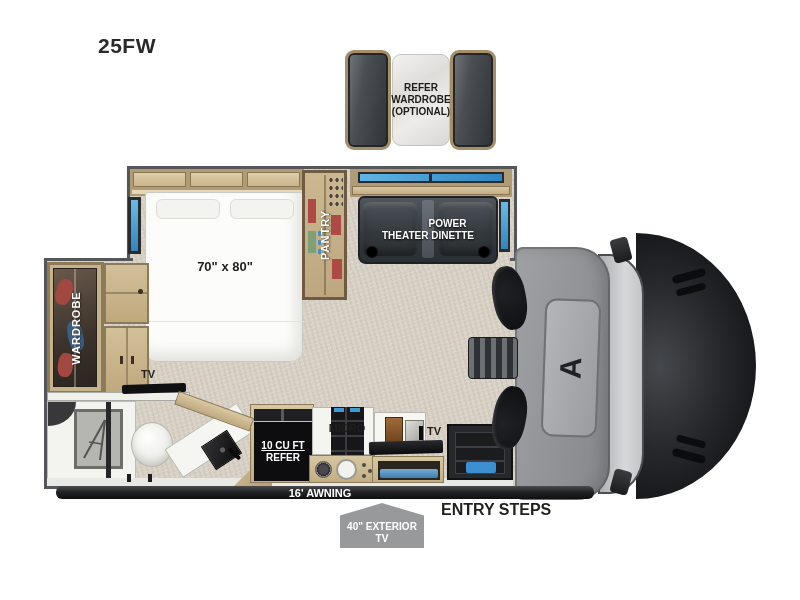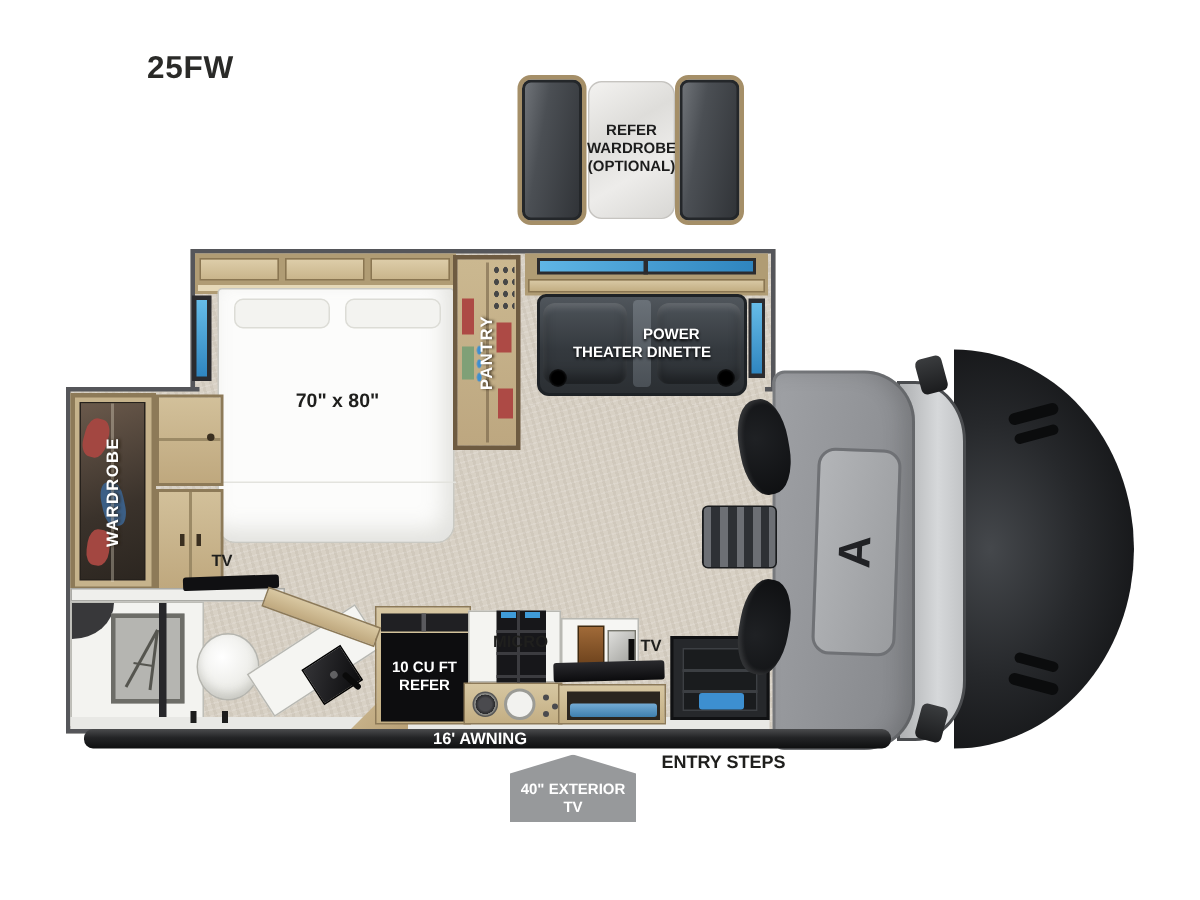--- a/index.html
+++ b/index.html
@@ -164,21 +164,21 @@
   <div class="abs" style="left:227px;top:452px;width:15px;height:4px;background:#0a0a0a;border-radius:2px;transform:rotate(42deg);z-index:6;"></div>
   <div class="abs" style="left:234px;top:448px;width:38px;height:38px;background:linear-gradient(135deg,#d2c09a,#b8a076);clip-path:polygon(100% 0,100% 100%,0 100%);z-index:4;"></div>
 
   <div class="abs" style="left:47px;top:478px;width:466px;height:8px;background:#e8e8e5;z-index:3;"></div>
 
   <div class="abs" style="left:250px;top:404px;width:64px;height:79px;background:linear-gradient(180deg,#d7c7a2,#c3ae83);border:1px solid var(--wood-dark);z-index:4;">
     <div class="abs" style="left:3px;top:4px;width:58px;height:12px;background:#202023;">
       <div class="abs" style="left:27px;top:0;width:3px;height:12px;background:#5a5a5e;"></div>
     </div>
     <div class="abs" style="left:3px;top:17px;width:58px;height:59px;background:var(--black);display:flex;flex-direction:column;align-items:center;justify-content:center;text-align:center;">
-      <div style="font:bold 10px/12px 'Liberation Sans',sans-serif;color:#fff;">10 CU FT</div>
+      <div style="font:bold 10px/12px 'Liberation Sans',sans-serif;color:#fff;text-decoration:underline;">10 CU FT</div>
       <div style="font:bold 10px/12px 'Liberation Sans',sans-serif;color:#fff;">REFER</div>
     </div>
   </div>
 
   <div class="lb" style="left:321px;top:391px;width:52px;text-align:center;font-size:11px;z-index:6;margin-top:31px;">MICRO</div>
   <div class="abs" style="left:312px;top:407px;width:62px;height:48px;background:#f4f4f1;border:1px solid #b8b8b2;z-index:4;"></div>
   <div class="abs" style="left:331px;top:407px;width:33px;height:48px;z-index:5;background:linear-gradient(90deg,transparent 14px,#3c3c40 14px 16px,transparent 16px),repeating-linear-gradient(180deg,transparent 0 13px,#3c3c40 13px 15px),#17171a;"></div>
   <div class="abs" style="left:334px;top:408px;width:10px;height:4px;background:var(--window-blue);z-index:6;"></div>
   <div class="abs" style="left:350px;top:408px;width:10px;height:4px;background:var(--window-blue);z-index:6;"></div>
   <div class="abs" style="left:309px;top:455px;width:66px;height:28px;background:linear-gradient(180deg,#d7c7a2,#c3ae83);border:1px solid var(--wood-dark);z-index:4;">
@@ -220,19 +220,19 @@
   </div>
   <div class="mirror" style="left:612px;top:238px;transform:rotate(-15deg);z-index:7;"></div>
   <div class="mirror" style="left:612px;top:470px;transform:rotate(15deg);z-index:7;"></div>
   <div class="abs" style="left:493px;top:266px;width:33px;height:64px;background:radial-gradient(circle at 35% 40%, #1f2124, #0d0e10);border-radius:45%;transform:rotate(-10deg);box-shadow:inset 2px 2px 3px rgba(255,255,255,.12);z-index:7;"></div>
   <div class="abs" style="left:493px;top:386px;width:33px;height:64px;background:radial-gradient(circle at 35% 60%, #1f2124, #0d0e10);border-radius:45%;transform:rotate(10deg);box-shadow:inset 2px -2px 3px rgba(255,255,255,.12);z-index:7;"></div>
   <div class="abs" style="left:468px;top:337px;width:50px;height:42px;background:repeating-linear-gradient(90deg,#6c6f74 0 5px,#2e3135 5px 11px),#3b3e42;border:1px solid #191b1d;border-radius:4px;z-index:7;"></div>
 
   <div class="abs" style="left:56px;top:486px;width:538px;height:13px;background:linear-gradient(180deg,#4a4b4d 0%,#232426 45%,#0e0f10 100%);border-radius:6px;z-index:6;"></div>
   <div class="lb" style="left:280px;top:487px;width:80px;text-align:center;font-size:11px;color:#fff;z-index:7;">16' AWNING</div>
 
-  <div class="lb" style="left:441px;top:501px;font-size:12px;z-index:8;">ENTRY STEPS</div>
+  <div class="lb" style="left:441px;top:501px;font-size:16px;z-index:8;">ENTRY STEPS</div>
   <div class="abs" style="left:340px;top:503px;width:84px;height:45px;background:var(--sign-gray);clip-path:polygon(50% 0,100% 28%,100% 100%,0 100%,0 28%);display:flex;flex-direction:column;align-items:center;justify-content:flex-end;padding-bottom:4px;text-align:center;z-index:7;">
     <div style="font:bold 10px/11.5px 'Liberation Sans',sans-serif;color:#fff;">40" EXTERIOR</div>
     <div style="font:bold 10px/11.5px 'Liberation Sans',sans-serif;color:#fff;">TV</div>
   </div>
 
 </div>
 
 </body></html>

